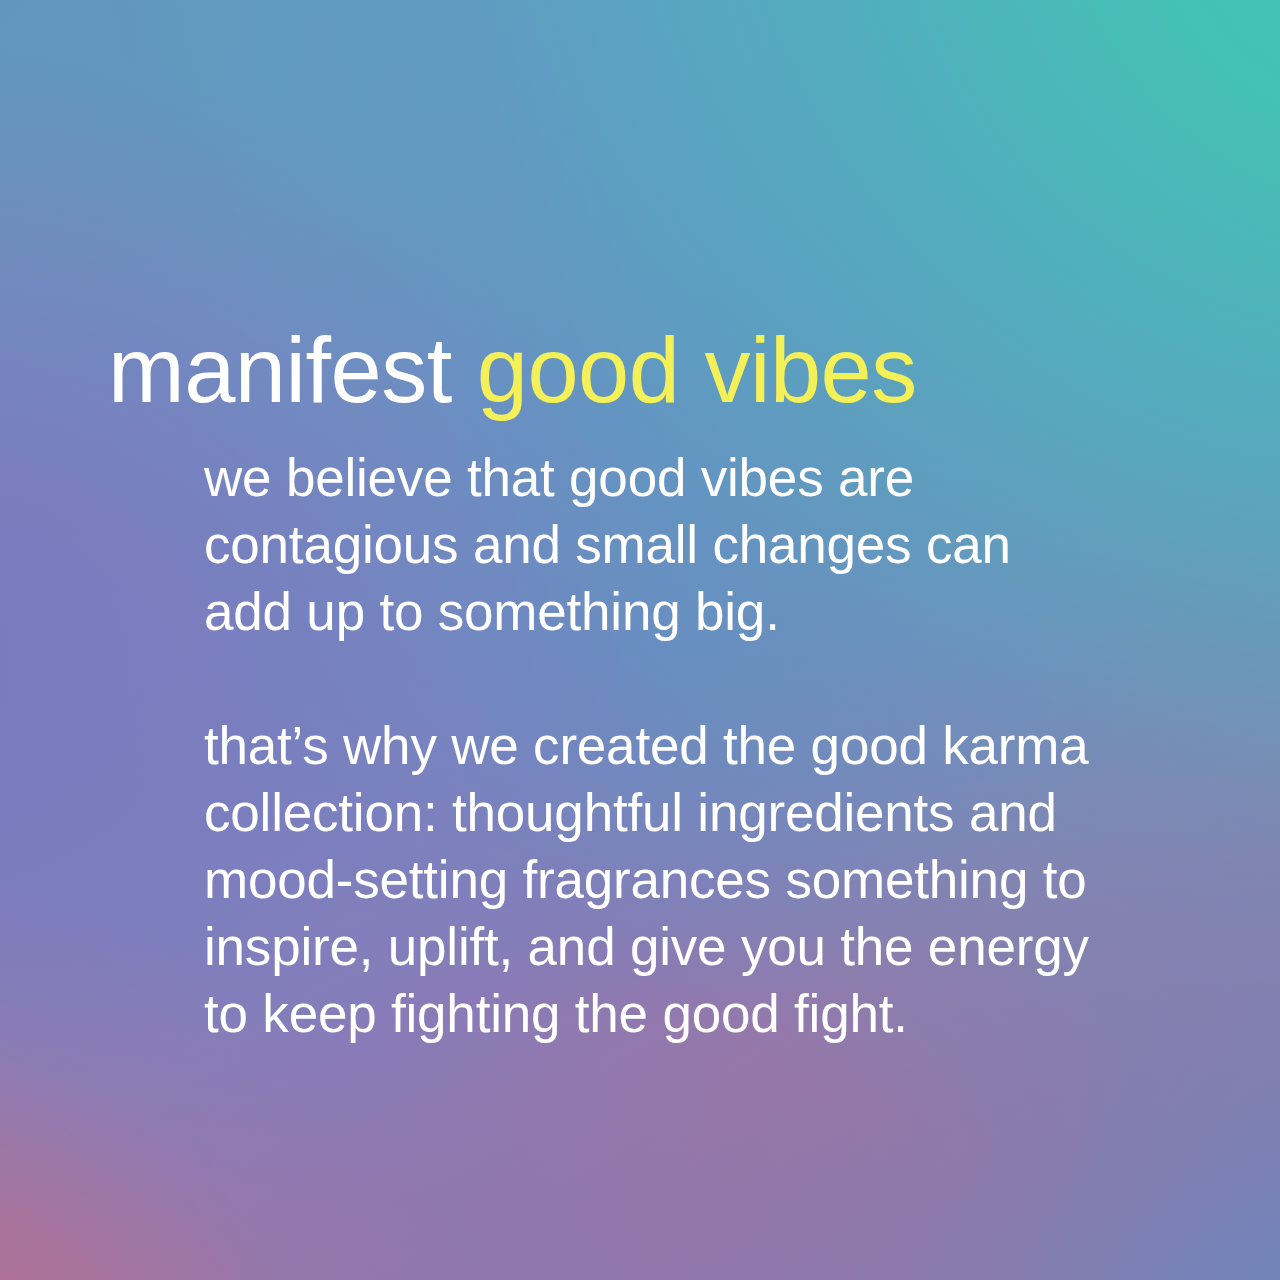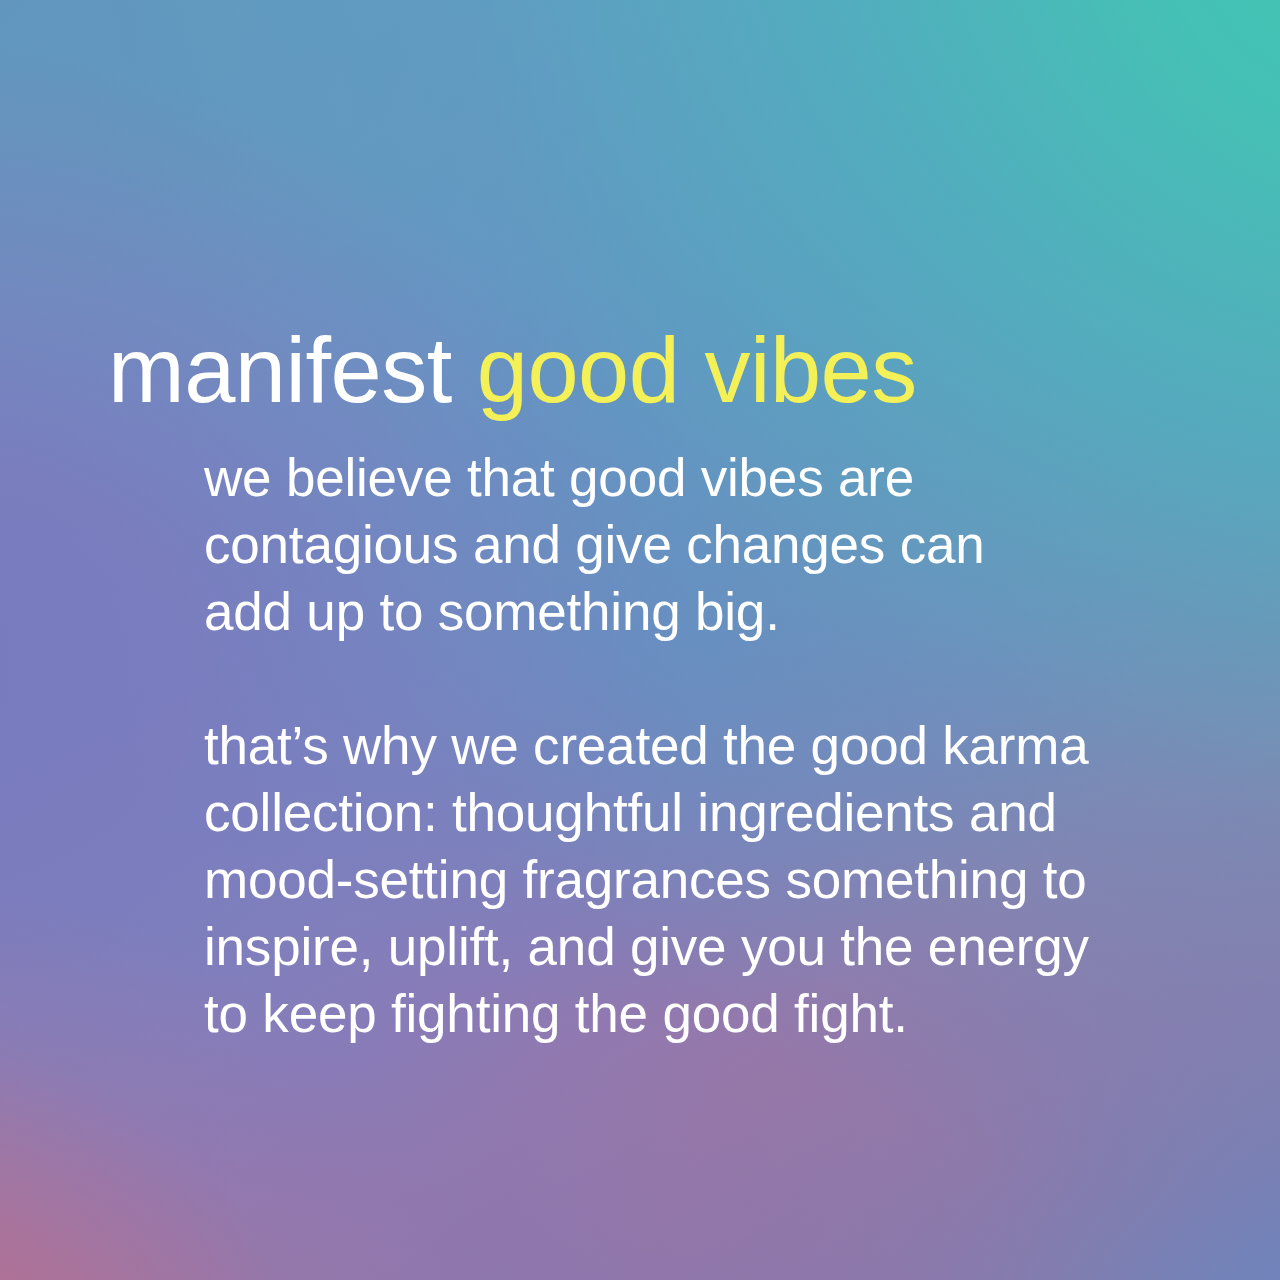--- a/index.html
+++ b/index.html
@@ -103,21 +103,21 @@
   <div class="bg-layer bg-peri"></div>
   <div class="bg-layer bg-bottomcenter"></div>
   <div class="bg-layer bg-rose"></div>
 
   <div class="content">
 
     <h1 class="headline"><span>manifest </span><span class="accent">good vibes</span></h1>
 
     <div class="body-block">
       <p class="para">we believe that good vibes are
-contagious and give changes can
+contagious and small changes can
 add up to something big.</p>
       <p class="para">that’s why we created the good karma
 collection: thoughtful ingredients and
 mood-setting fragrances something to
 inspire, uplift, and give you the energy
 to keep fighting the good fight.</p>
     </div>
 
   </div>
 </div>

